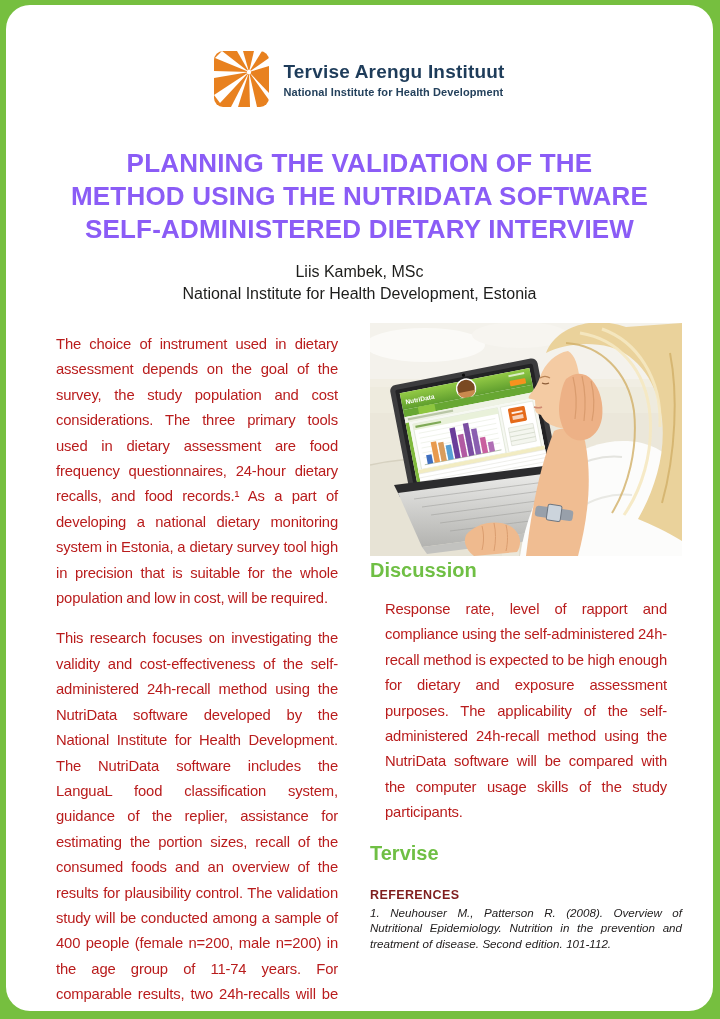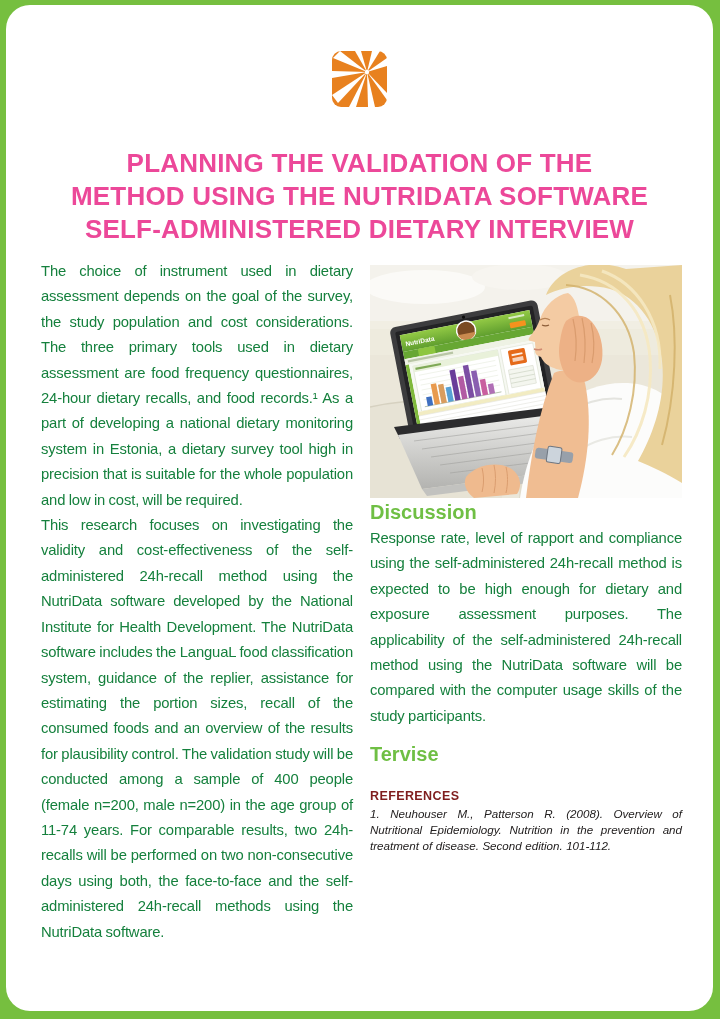--- a/index.html
+++ b/index.html
@@ -24,34 +24,34 @@
   .logo-icon svg { display: block; }
   .logo-title {
     font-size: 19px; font-weight: bold; color: #1e3c5a; letter-spacing: 0.2px;
   }
   .logo-subtitle {
     font-size: 11px; font-weight: bold; color: #24415c; margin-top: 3px; letter-spacing: 0.1px;
   }
   
   .poster-title {
     margin-top: 40px; text-align: center;
-    color: #ec4899; font-weight: bold;
+    color: #8b5cf6; font-weight: bold;
     font-size: 26px; line-height: 33px; letter-spacing: 0.2px;
   }
   .author-block { margin-top: 15px; text-align: center; color: #1d1d1b; }
   .author-name, .author-affiliation { font-size: 16px; line-height: 21.5px; }
   
   .columns {
     display: grid; grid-template-columns: 1fr 1fr; column-gap: 17px;
     padding: 13px 31px 0 35px;
   }
   .col { min-width: 0; }
   p.body-text {
-    margin: 0; font-size: 14.8px; line-height: 25.4px;
-    text-align: justify; color: #15803d;
+    margin: 15px; font-size: 14.8px; line-height: 25.4px;
+    text-align: justify; color: #b91c1c;
     letter-spacing: -0.15px; word-spacing: -0.5px;
   }
   h2.section-heading {
     margin: 13px 0 2px 0;
     font-size: 20px; line-height: 24px;
     color: #6fbf44; font-weight: bold;
   }
   h2.first-heading { margin-top: 0; }
   .photo-frame { margin-top: 6px; margin-bottom: 2px; }
   .photo-frame svg { display: block; width: 100%; height: auto; }
@@ -81,28 +81,36 @@
           <polygon points="35,21 8,0 1,7"></polygon>
           <polygon points="35,21 0,20 0,27"></polygon>
           <polygon points="35,21 0,44 6,52"></polygon>
           <polygon points="35,21 17,56 24,56"></polygon>
           <polygon points="35,21 36,56 43,56"></polygon>
           <polygon points="35,21 55,42 55,49"></polygon>
           <circle cx="35" cy="21" r="2.2"></circle>
         </g>
       </svg>
     </div>
+    <div class="logo-text">
+      <div class="logo-title">Tervise Arengu Instituut</div>
+      <div class="logo-subtitle">National Institute for Health Development</div>
+    </div>
   </div>
 
   <div class="poster-title">
     <div>PLANNING THE VALIDATION OF THE</div>
     <div>METHOD USING THE NUTRIDATA SOFTWARE</div>
     <div>SELF-ADMINISTERED DIETARY INTERVIEW</div>
   </div>
 
+  <div class="author-block">
+    <div class="author-name">Liis Kambek, MSc</div>
+    <div class="author-affiliation">National Institute for Health Development, Estonia</div>
+  </div>
 
   <div class="columns">
 
     <div class="col">
       <p class="body-text">The choice of instrument used in dietary assessment depends on the goal of the survey, the study population and cost considerations. The three primary tools used in dietary assessment are food frequency questionnaires, 24-hour dietary recalls, and food records.¹ As a part of developing a national dietary monitoring system in Estonia, a dietary survey tool high in precision that is suitable for the whole population and low in cost, will be required.</p>
       <p class="body-text">This research focuses on investigating the validity and cost-effectiveness of the self-administered 24h-recall method using the NutriData software developed by the National Institute for Health Development. The NutriData software includes the LanguaL food classification system, guidance of the replier, assistance for estimating the portion sizes, recall of the consumed foods and an overview of the results for plausibility control. The validation study will be conducted among a sample of 400 people (female n=200, male n=200) in the age group of 11-74 years. For comparable results, two 24h-recalls will be performed on two non-consecutive days using both, the face-to-face and the self-administered 24h-recall methods using the NutriData software.</p>
     </div>
 
     <div class="col">
 

